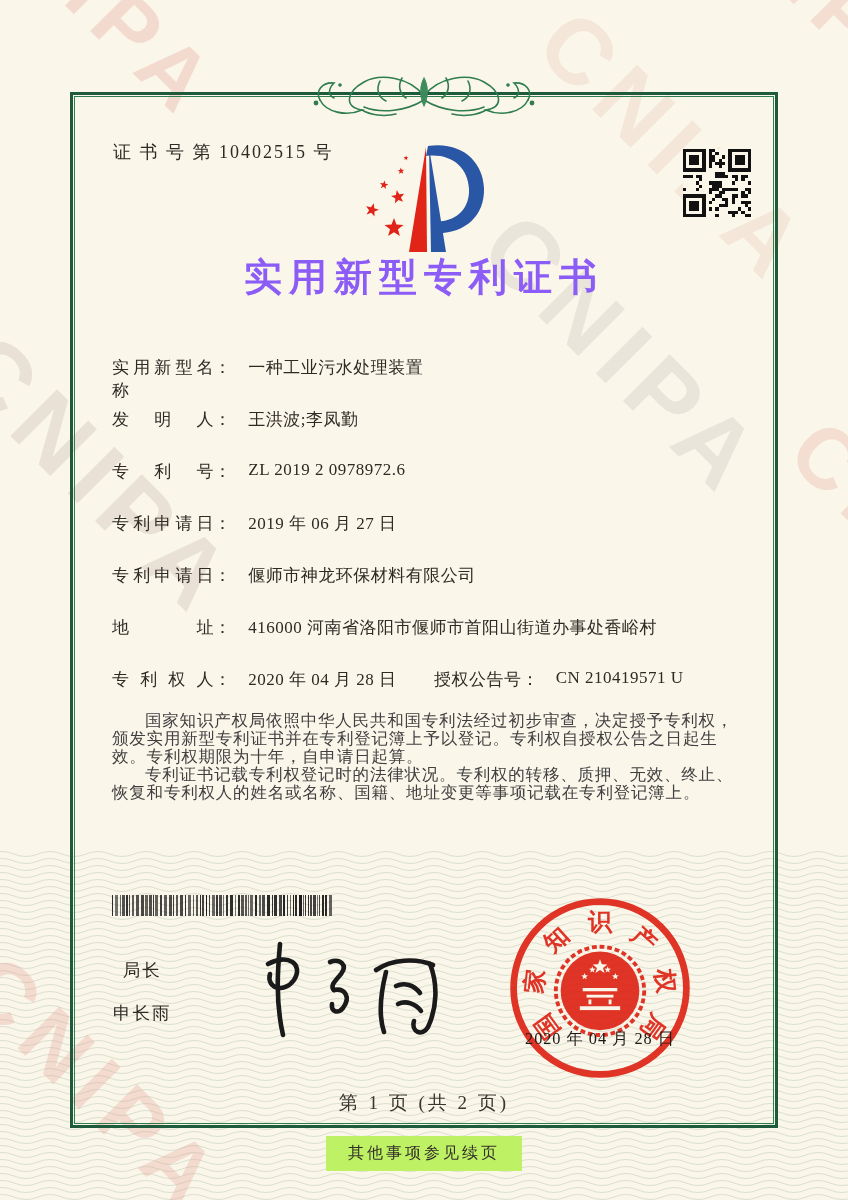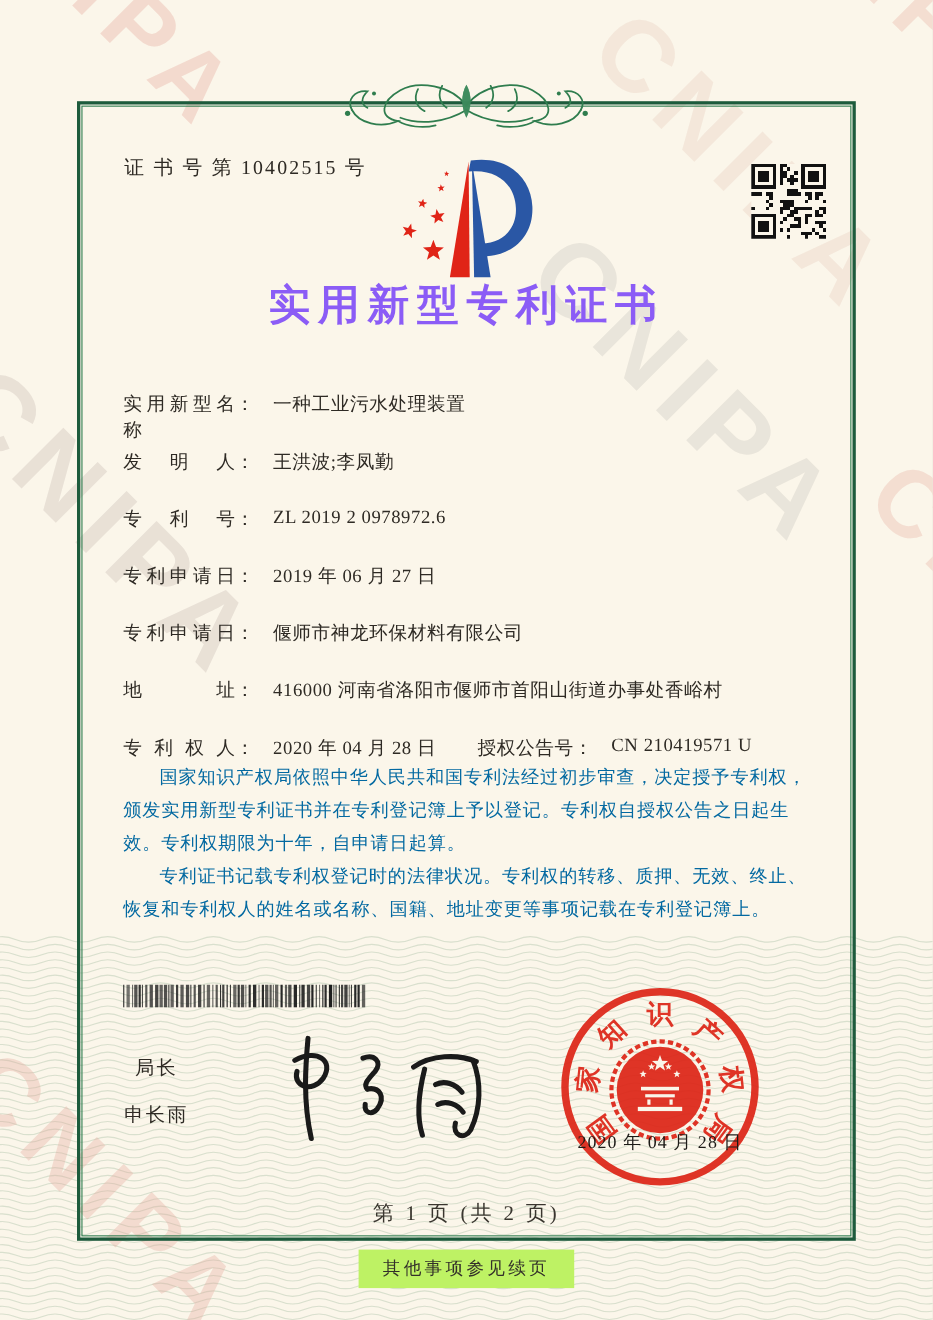--- a/index.html
+++ b/index.html
@@ -42,22 +42,22 @@
     position:absolute;left:70px;top:252px;width:708px;text-align:center;
     font-size:38px;font-weight:bold;letter-spacing:7px;color:#8b5cf6;
   }
   .fields{position:absolute;left:112px;top:356px;width:640px;font-size:17px;}
   .frow{position:relative;height:52px;letter-spacing:.5px;}
   .flabel{display:inline-block;width:102px;text-align:justify;text-align-last:justify;vertical-align:top;}
   .fcolon{display:inline-block;}
   .fvalue{display:inline-block;margin-left:12px;vertical-align:top;}
   .fpair2{position:absolute;left:322px;top:0;}
   .body-text{
-    position:absolute;left:112px;top:692px;width:636px;
-    font-size:16.5px;line-height:30px;letter-spacing:.8px;color:#0369a1;
+    position:absolute;left:112px;top:712px;width:636px;
+    font-size:16.5px;line-height:18px;letter-spacing:.8px;color:#404040;
   }
   .body-text p{margin:0;text-indent:2em;}
   .barcode{position:absolute;left:111px;top:895px;}
   .official{position:absolute;left:113px;top:958px;font-size:17.5px;letter-spacing:2px;text-align:center;}
   .official .name{margin-top:19px;}
   .signature{position:absolute;left:230px;top:938px;}
   .seal{position:absolute;left:504px;top:892px;}
   .page-info{
     position:absolute;left:70px;top:1090px;width:708px;text-align:center;
     font-size:19px;letter-spacing:3px;color:#3a362f;

